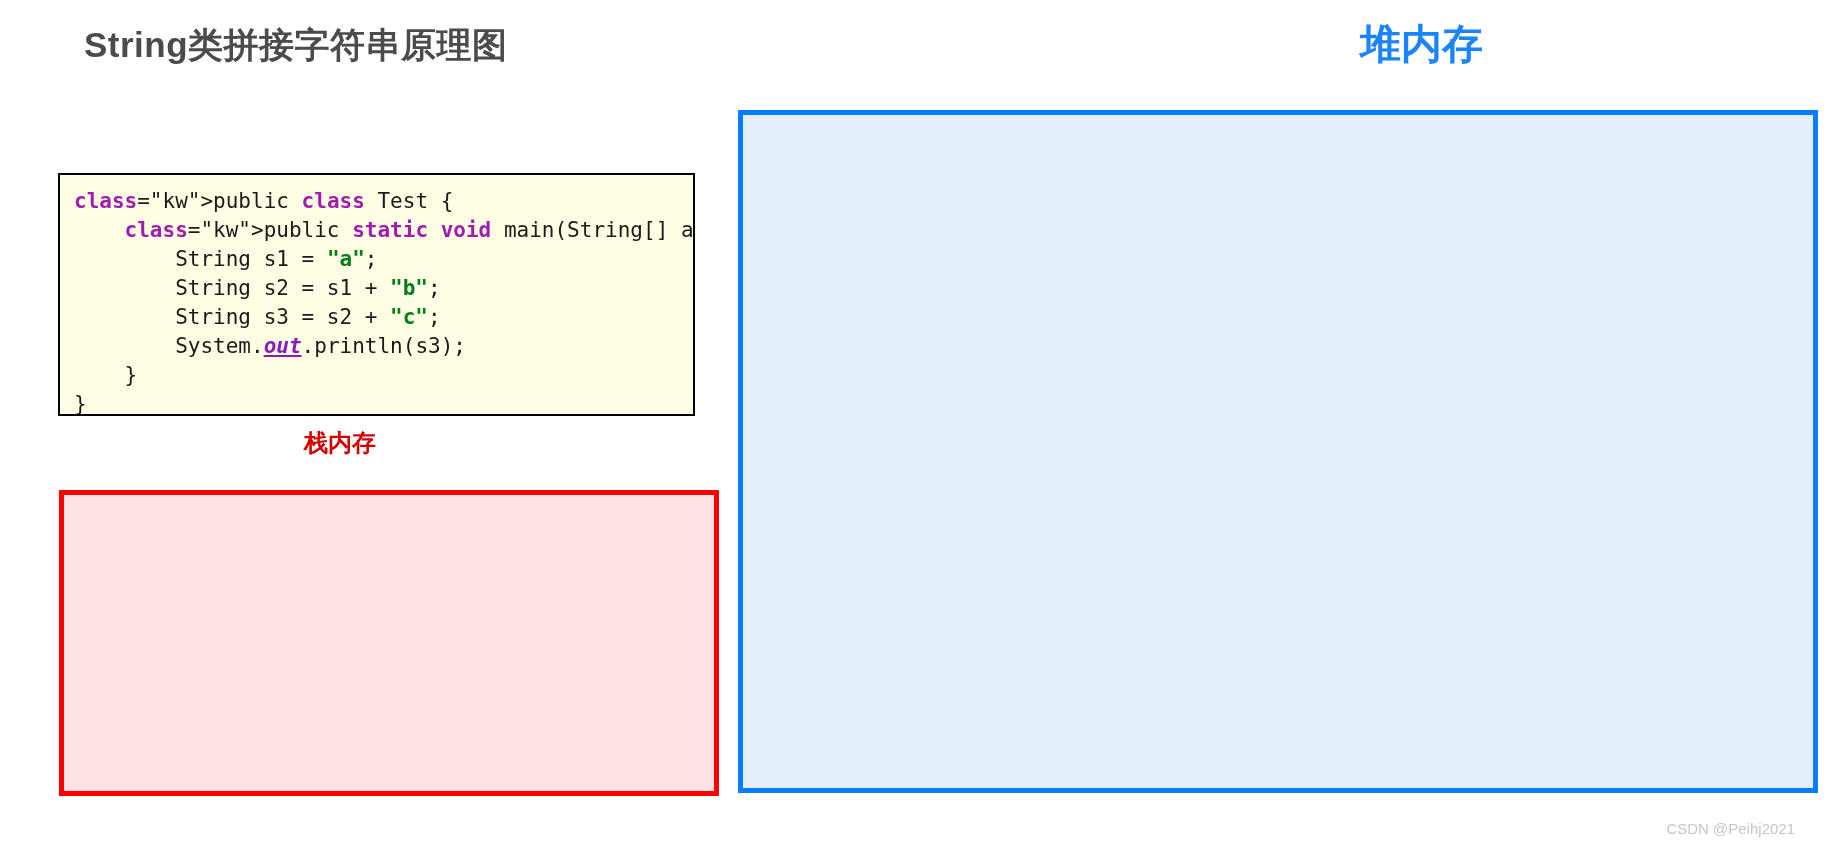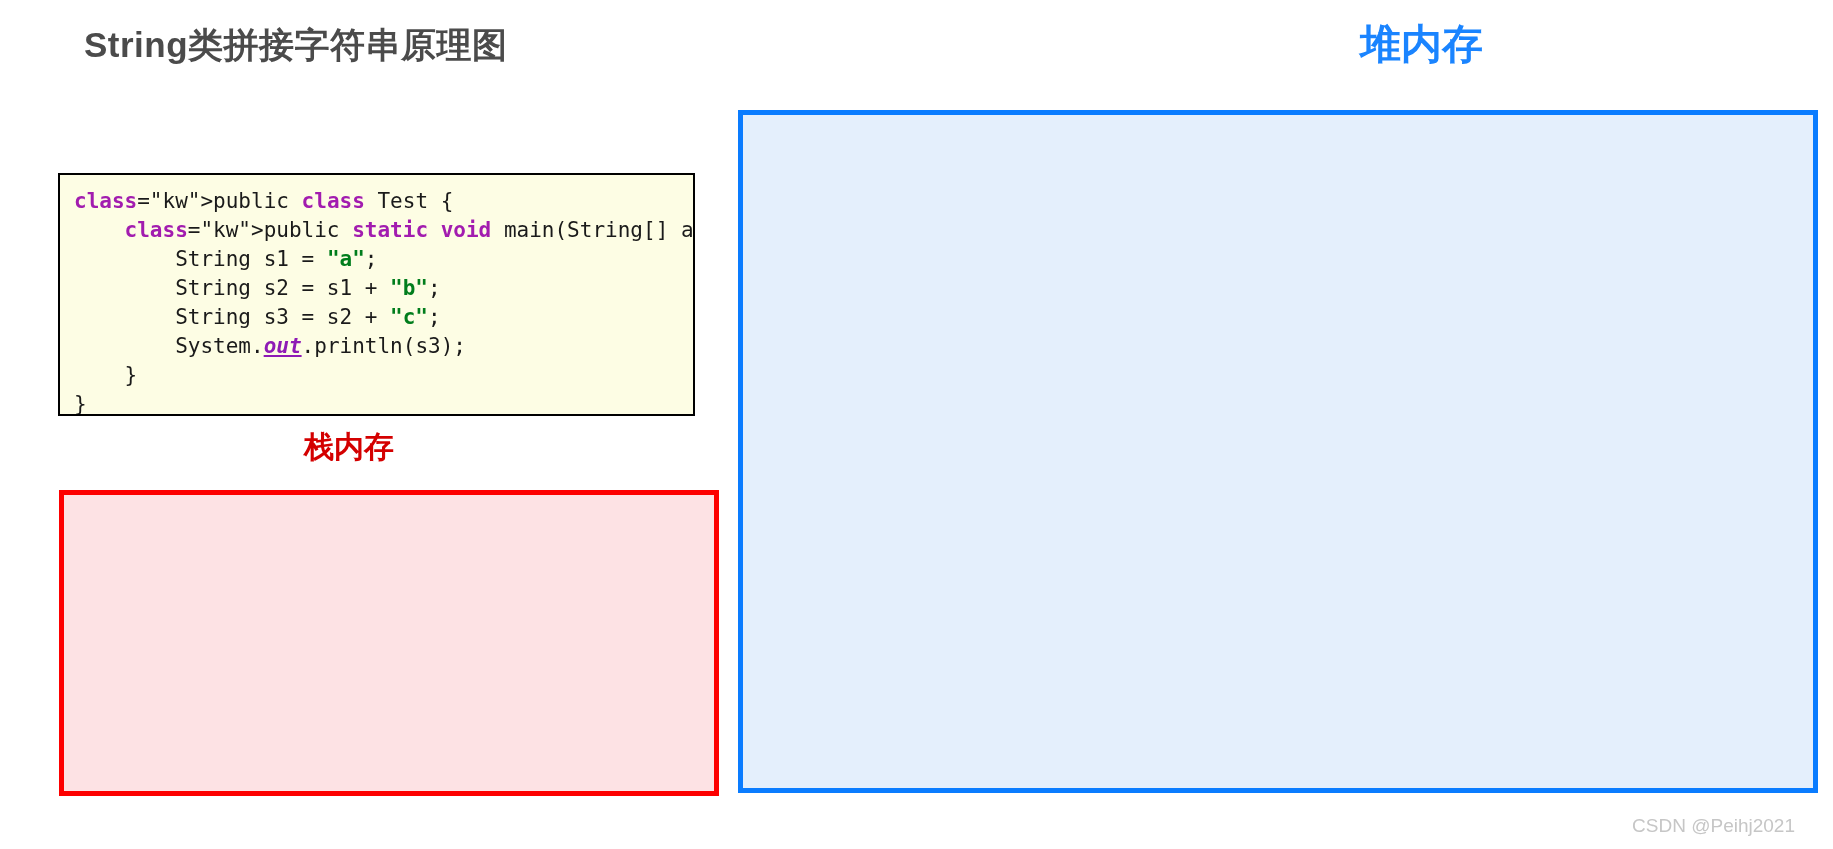--- a/index.html
+++ b/index.html
@@ -62,21 +62,21 @@
   }
   #heap-label {
     left: 1360px;
     top: 17px;
     font-size: 41px;
     color: #1a84ff;
   }
   #stack-label {
     left: 304px;
     top: 427px;
-    font-size: 30px;
+    font-size: 24px;
     color: #d40000;
   }
 
   
   #heap-box {
     position: absolute;
     left: 738px;
     top: 110px;
     width: 1080px;
     height: 683px;
@@ -94,21 +94,21 @@
     border: 5px solid #fd0000;
     box-sizing: border-box;
   }
 
   
   #watermark {
     position: absolute;
     right: 38px;
     bottom: 12px;
     font-family: "Liberation Sans", sans-serif;
-    font-size: 19px;
+    font-size: 15px;
     color: #c6c6c6;
     white-space: nowrap;
   }
 </style>
 </head>
 <body>
 
 <div id="page-title">String类拼接字符串原理图</div>
 
 <div id="code-block">

